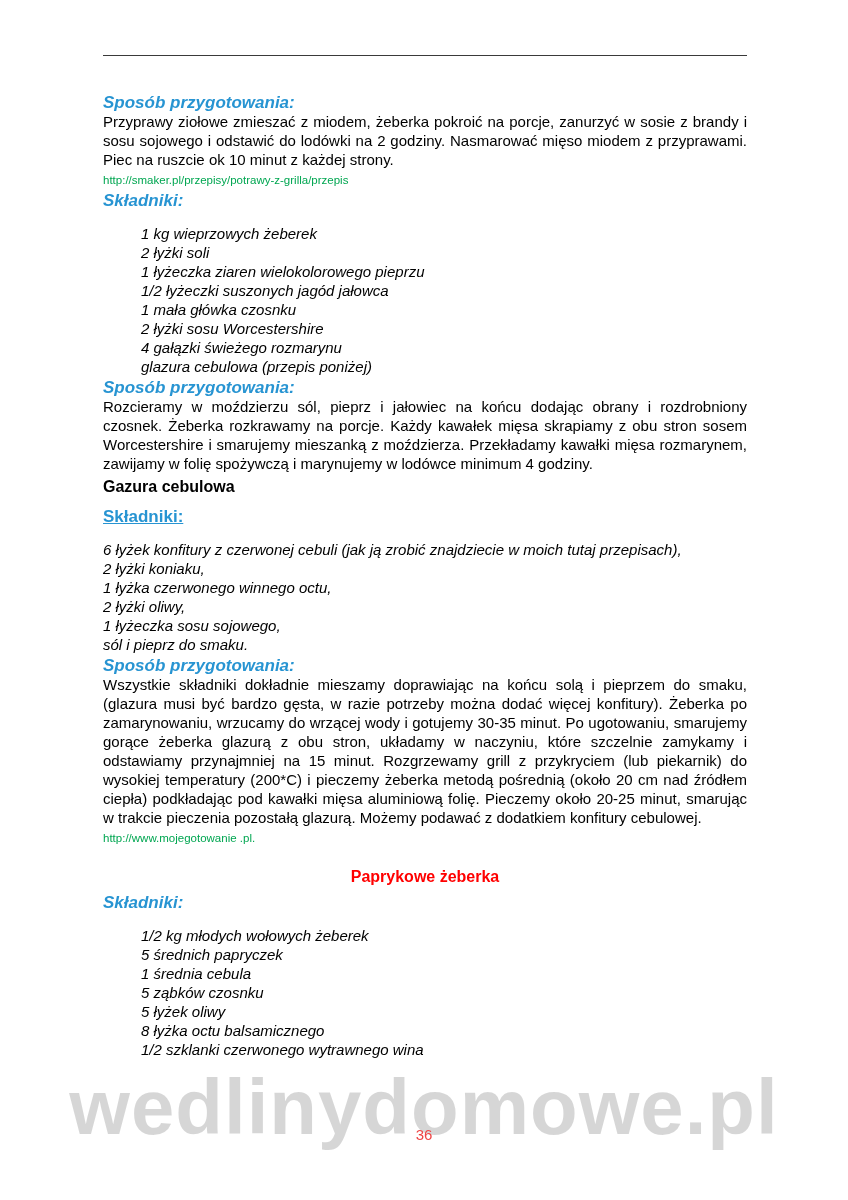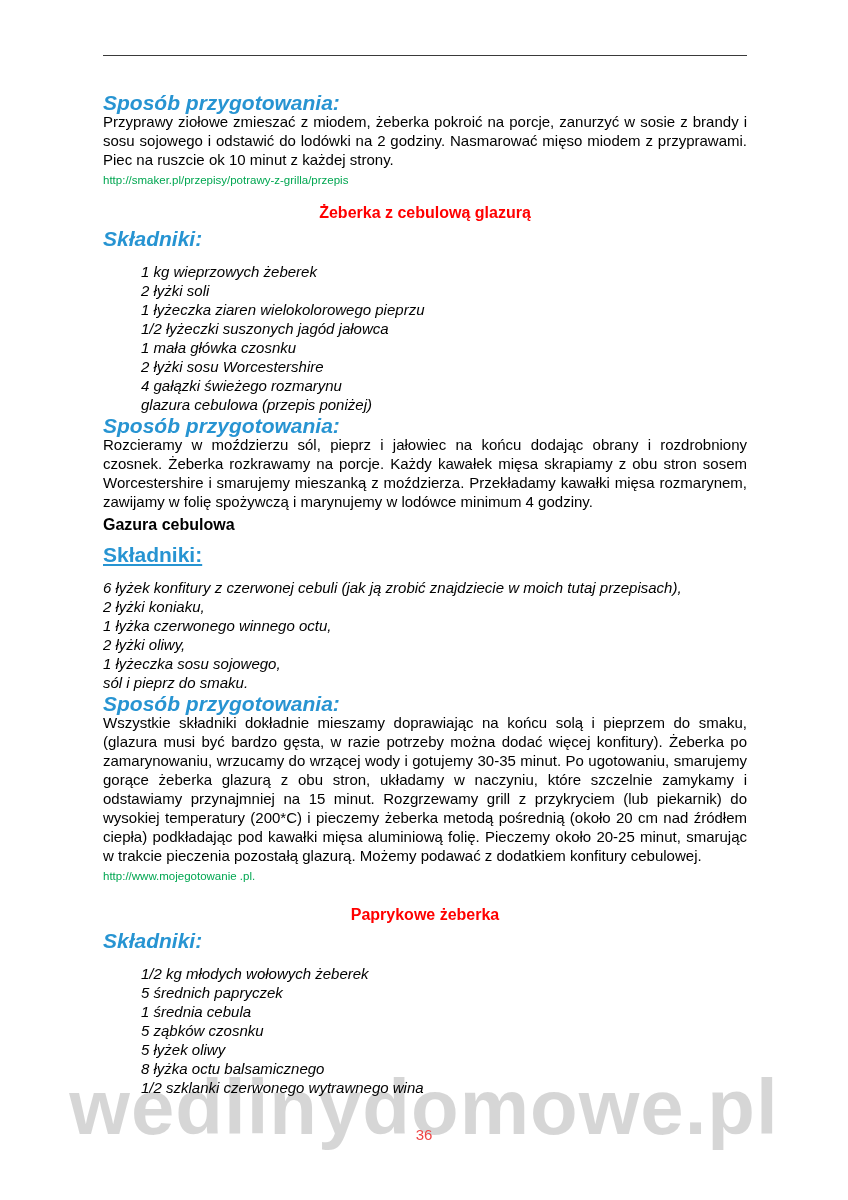--- a/index.html
+++ b/index.html
@@ -29,21 +29,21 @@
     left: 103px;
     width: 644px;
     z-index: 1;
     font-size: 15px;
     line-height: 19px;
   }
   .label-blue {
     color: #2794d2;
     font-weight: bold;
     font-style: italic;
-    font-size: 21px;
+    font-size: 17px;
     margin: 2px 0 0 0;
   }
   .label-blue.underlined {
     font-style: normal;
     text-decoration: underline;
     margin-top: 0;
   }
   .para {
     margin: 0;
     text-align: justify;
@@ -120,21 +120,20 @@
   <div class="watermark">wedlinydomowe.pl</div>
 
   <div class="content">
 
     
     <div class="label-blue">Sposób przygotowania:</div>
     <p class="para">Przyprawy ziołowe zmieszać z miodem, żeberka pokroić na porcje, zanurzyć w sosie z brandy i sosu sojowego i odstawić do lodówki na 2 godziny. Nasmarować mięso miodem z przyprawami. Piec na ruszcie ok 10 minut z każdej strony.</p>
     <a class="source-link">http://smaker.pl/przepisy/potrawy-z-grilla/przepis</a>
 
     
-    <div class="red-heading">Żeberka z cebulową glazurą</div>
     <div class="label-blue">Składniki:</div>
     <div class="ing-list indented">
         <div class="ing-item">1 kg wieprzowych żeberek</div>
         <div class="ing-item">2 łyżki soli</div>
         <div class="ing-item">1 łyżeczka ziaren wielokolorowego pieprzu</div>
         <div class="ing-item">1/2 łyżeczki suszonych jagód jałowca</div>
         <div class="ing-item">1 mała główka czosnku</div>
         <div class="ing-item">2 łyżki sosu Worcestershire</div>
         <div class="ing-item">4 gałązki świeżego rozmarynu</div>
         <div class="ing-item">glazura cebulowa (przepis poniżej)</div>

